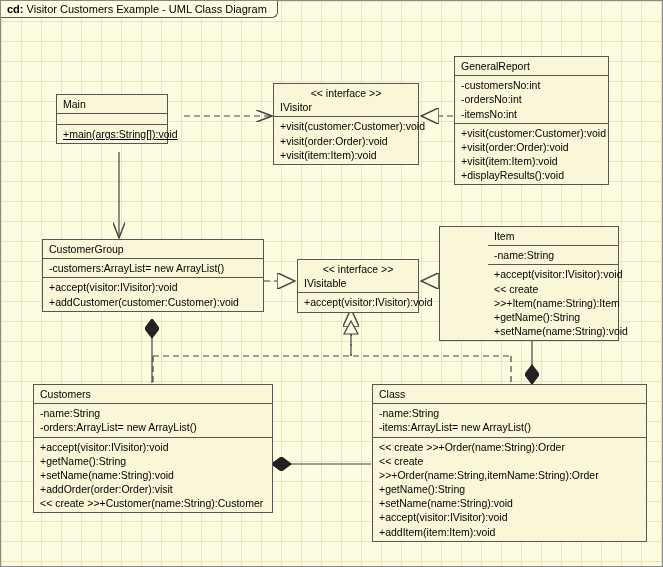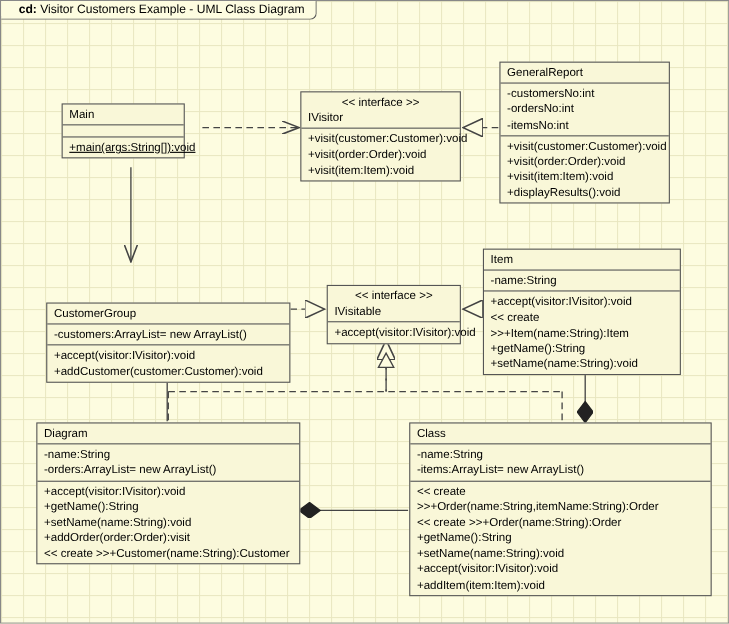--- a/index.html
+++ b/index.html
@@ -25,21 +25,21 @@
     top: 0;
     left: 0;
     background: #fdfce0;
     border: 1px solid #555;
     border-top: none;
     border-left: none;
     padding: 2px 10px 2px 6px;
     font-size: 11px;
     border-radius: 0 0 6px 0;
   }
-  .title-tab b { font-weight: bold; margin-left: 10px; }
+  .title-tab b { font-weight: bold; }
   .class-box {
     position: absolute;
     background: #f9f7d8;
     border: 1px solid #555;
     font-size: 10.5px;
     line-height: 1.35;
     box-sizing: border-box;
   }
   .class-sec {
     border-bottom: 1px solid #555;
@@ -135,78 +135,78 @@
       <div>-itemsNo:int</div>
     </div>
     <div class="class-sec">
       <div>+visit(customer:Customer):void</div>
       <div>+visit(order:Order):void</div>
       <div>+visit(item:Item):void</div>
       <div>+displayResults():void</div>
     </div>
   </div>
 
-  <div class="class-box" style="left:41px; top:238px; width:222px;margin-top:36px;">
+  <div class="class-box" style="left:41px; top:238px; width:222px;">
     <div class="class-sec class-name">CustomerGroup</div>
     <div class="class-sec">
       <div>-customers:ArrayList= new ArrayList()</div>
     </div>
     <div class="class-sec">
       <div>+accept(visitor:IVisitor):void</div>
       <div>+addCustomer(customer:Customer):void</div>
     </div>
   </div>
 
   <div class="class-box" style="left:296px; top:258px; width:122px;">
     <div class="class-sec">
       <div class="stereotype">&lt;&lt; interface &gt;&gt;</div>
       <div class="class-name">IVisitable</div>
     </div>
     <div class="class-sec">
       <div>+accept(visitor:IVisitor):void</div>
     </div>
   </div>
 
-  <div class="class-box" style="left:438px; top:225px; width:180px;">
+  <div class="class-box" style="left:438px; top:225px; width:180px;padding-left:48px;">
     <div class="class-sec class-name">Item</div>
     <div class="class-sec">
       <div>-name:String</div>
     </div>
     <div class="class-sec">
       <div>+accept(visitor:IVisitor):void</div>
       <div>&lt;&lt; create &gt;&gt;+Item(name:String):Item</div>
       <div>+getName():String</div>
       <div>+setName(name:String):void</div>
     </div>
   </div>
 
   <div class="class-box" style="left:32px; top:383px; width:240px;">
-    <div class="class-sec class-name">Diagram</div>
+    <div class="class-sec class-name">Customers</div>
     <div class="class-sec">
       <div>-name:String</div>
       <div>-orders:ArrayList= new ArrayList()</div>
     </div>
     <div class="class-sec">
       <div>+accept(visitor:IVisitor):void</div>
       <div>+getName():String</div>
       <div>+setName(name:String):void</div>
       <div>+addOrder(order:Order):visit</div>
       <div>&lt;&lt; create &gt;&gt;+Customer(name:String):Customer</div>
     </div>
   </div>
 
   <div class="class-box" style="left:371px; top:383px; width:275px;">
     <div class="class-sec class-name">Class</div>
     <div class="class-sec">
       <div>-name:String</div>
       <div>-items:ArrayList= new ArrayList()</div>
     </div>
     <div class="class-sec">
+      <div>&lt;&lt; create &gt;&gt;+Order(name:String):Order</div>
       <div>&lt;&lt; create &gt;&gt;+Order(name:String,itemName:String):Order</div>
-      <div>&lt;&lt; create &gt;&gt;+Order(name:String):Order</div>
       <div>+getName():String</div>
       <div>+setName(name:String):void</div>
       <div>+accept(visitor:IVisitor):void</div>
       <div>+addItem(item:Item):void</div>
     </div>
   </div>
 
 </div>
 
 </body></html>

